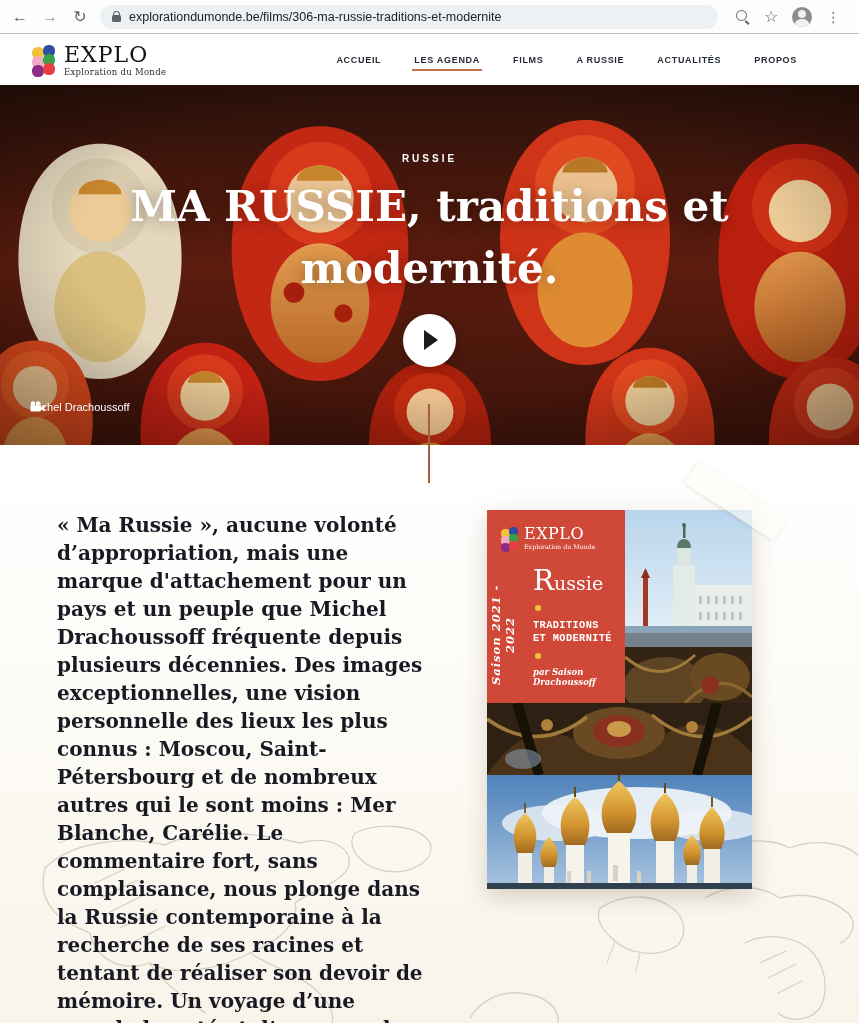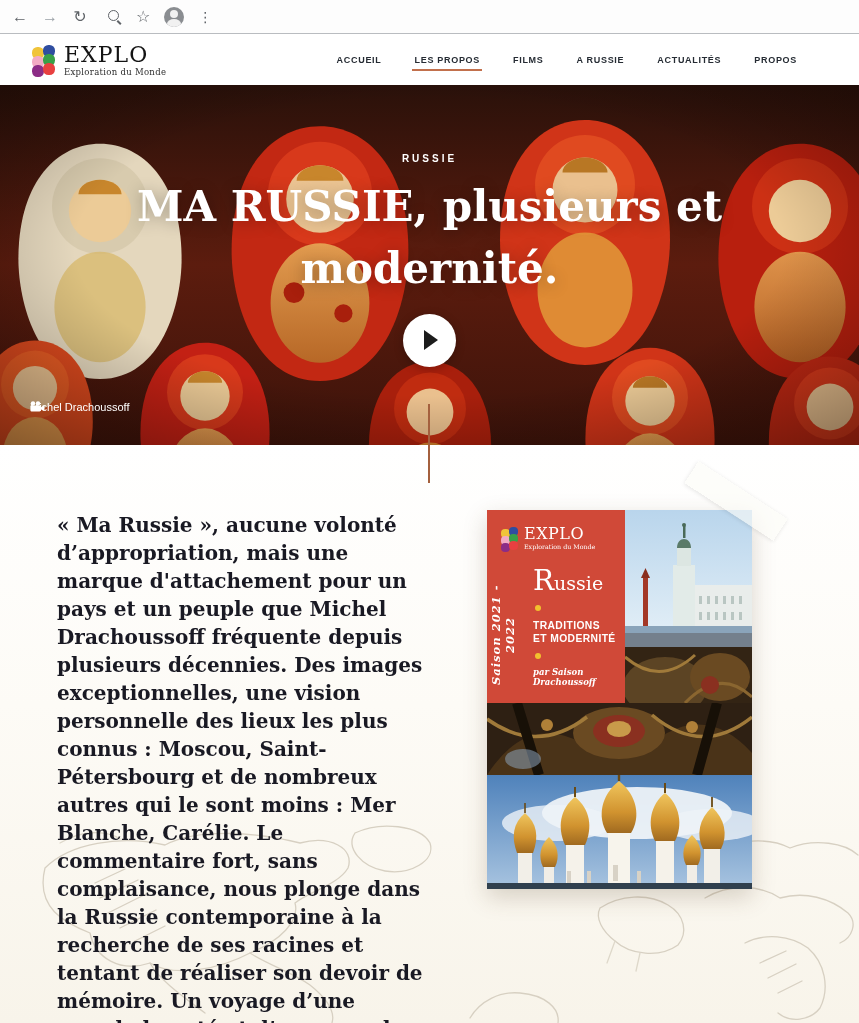--- a/index.html
+++ b/index.html
@@ -91,39 +91,43 @@
   .p-blobs .blob { width:9px; height:9px; }
   .p-logo-title { font-family:"DejaVu Serif", serif; font-size:16px; letter-spacing:0.5px; line-height:1; }
   .p-logo-sub { font-family:"DejaVu Serif", serif; font-size:6.3px; margin-top:1px; }
   .p-season { position:absolute; left:2px; top:64px; height:122px; writing-mode:vertical-rl;
               transform:rotate(180deg); font-family:"DejaVu Serif", serif; font-style:italic;
               font-weight:bold; font-size:11.5px; letter-spacing:1px; text-align:center; }
   .p-content { margin:14px 0 0 46px; }
   .p-country { font-family:"DejaVu Serif", serif; font-size:19px; }
   .p-country:first-letter { font-size:28px; }
   .p-dot { width:6px; height:6px; border-radius:50%; background:#f2c12e; margin:8px 0 8px 2px; }
-  .p-sub { font-family:Liberation Sans, sans-serif; font-weight:bold; font-size:10.3px;
+  .p-sub { font-family:Liberation Mono, monospace; font-weight:bold; font-size:10.3px;
            letter-spacing:0.4px; line-height:13px; }
   .p-author { font-family:"DejaVu Serif", serif; font-style:italic; font-weight:bold; font-size:8.5px; }
   .right-col { width:127px; display:flex; flex-direction:column; }
   .petersburg { height:137px; } .fresco-part { height:56px; }
   .poster-fresco { height:72px; } .poster-domes { height:114px; }
   .tape { position:absolute; left:196px; top:-22px; width:106px; height:26px;
           background:rgba(252,251,247,0.62); transform:rotate(33deg);
           box-shadow:0 1px 4px rgba(0,0,0,0.10); z-index:3; }
 </style>
 </head>
 <body>
 
 <div class="stage">
 
   <div class="chrome">
     <span class="nav-glyph">←</span>
     <span class="nav-glyph fwd">→</span>
     <span class="nav-glyph">↻</span>
+    <div class="omnibox">
+      <span class="lock"></span>
+      <span class="url-text">explorationdumonde.be/films/306-ma-russie-traditions-et-modernite</span>
+    </div>
     <div class="chrome-right">
       <span class="zoom-ico"></span>
       <span class="star">☆</span>
       <span class="avatar"></span>
       <span class="menu-dots">⋮</span>
     </div>
   </div>
 
   <div class="site-header">
     <div class="logo">
@@ -135,21 +139,21 @@
         <span class="blob" style="left:0;top:21px;background:#8c2c86"></span>
         <span class="blob" style="left:11px;top:19px;background:#e84040"></span>
       </span>
       <span class="logo-text">
         <div class="logo-title">EXPLO</div>
         <div class="logo-sub">Exploration du Monde</div>
       </span>
     </div>
     <nav class="main-nav">
       <span class="nav-item">ACCUEIL</span>
-      <span class="nav-item active">LES PROPOS</span>
+      <span class="nav-item active">LES AGENDA</span>
       <span class="nav-item">FILMS</span>
       <span class="nav-item">A RUSSIE</span>
       <span class="nav-item">ACTUALITÉS</span>
       <span class="nav-item">PROPOS</span>
     </nav>
   </div>
 
   <div class="hero">
     <svg viewBox="0 0 859 360" preserveAspectRatio="xMidYMid slice">
       <defs>
@@ -227,21 +231,21 @@
       </g>
       <g transform="translate(830,340) scale(1.8)">
         <path d="M0,60 C-26,60 -34,28 -34,10 C-34,-22 -18,-38 0,-38 C18,-38 34,-22 34,10 C34,28 26,60 0,60 Z" fill="#c22813"></path>
         <circle cx="0" cy="-12" r="20" fill="#d8391b"></circle>
           <circle cx="0" cy="-10" r="13" fill="#ecc593"></circle>
       </g>
       <rect width="859" height="360" fill="url(#vig)"></rect>
     </svg>
     <div class="hero-overlay">
       <div class="hero-cat">RUSSIE</div>
-      <div class="hero-title">MA RUSSIE, plusieurs et modernité.</div>
+      <div class="hero-title">MA RUSSIE, traditions et modernité.</div>
       <button class="play-btn" aria-label="play"></button>
     </div>
     <div class="hero-credit">
       <svg width="15" height="11" viewBox="0 0 15 11">
         <circle cx="3" cy="2.4" r="2.2" fill="#fff"></circle>
           <circle cx="8" cy="2.4" r="2.2" fill="#fff"></circle>
         <rect x="0.5" y="4.4" width="10" height="6" rx="1" fill="#fff"></rect>
         <path d="M11 6.2 L14.5 4.6 L14.5 10 L11 8.4 Z" fill="#fff"></path>
       </svg>
       <span>Michel Drachoussoff</span>

